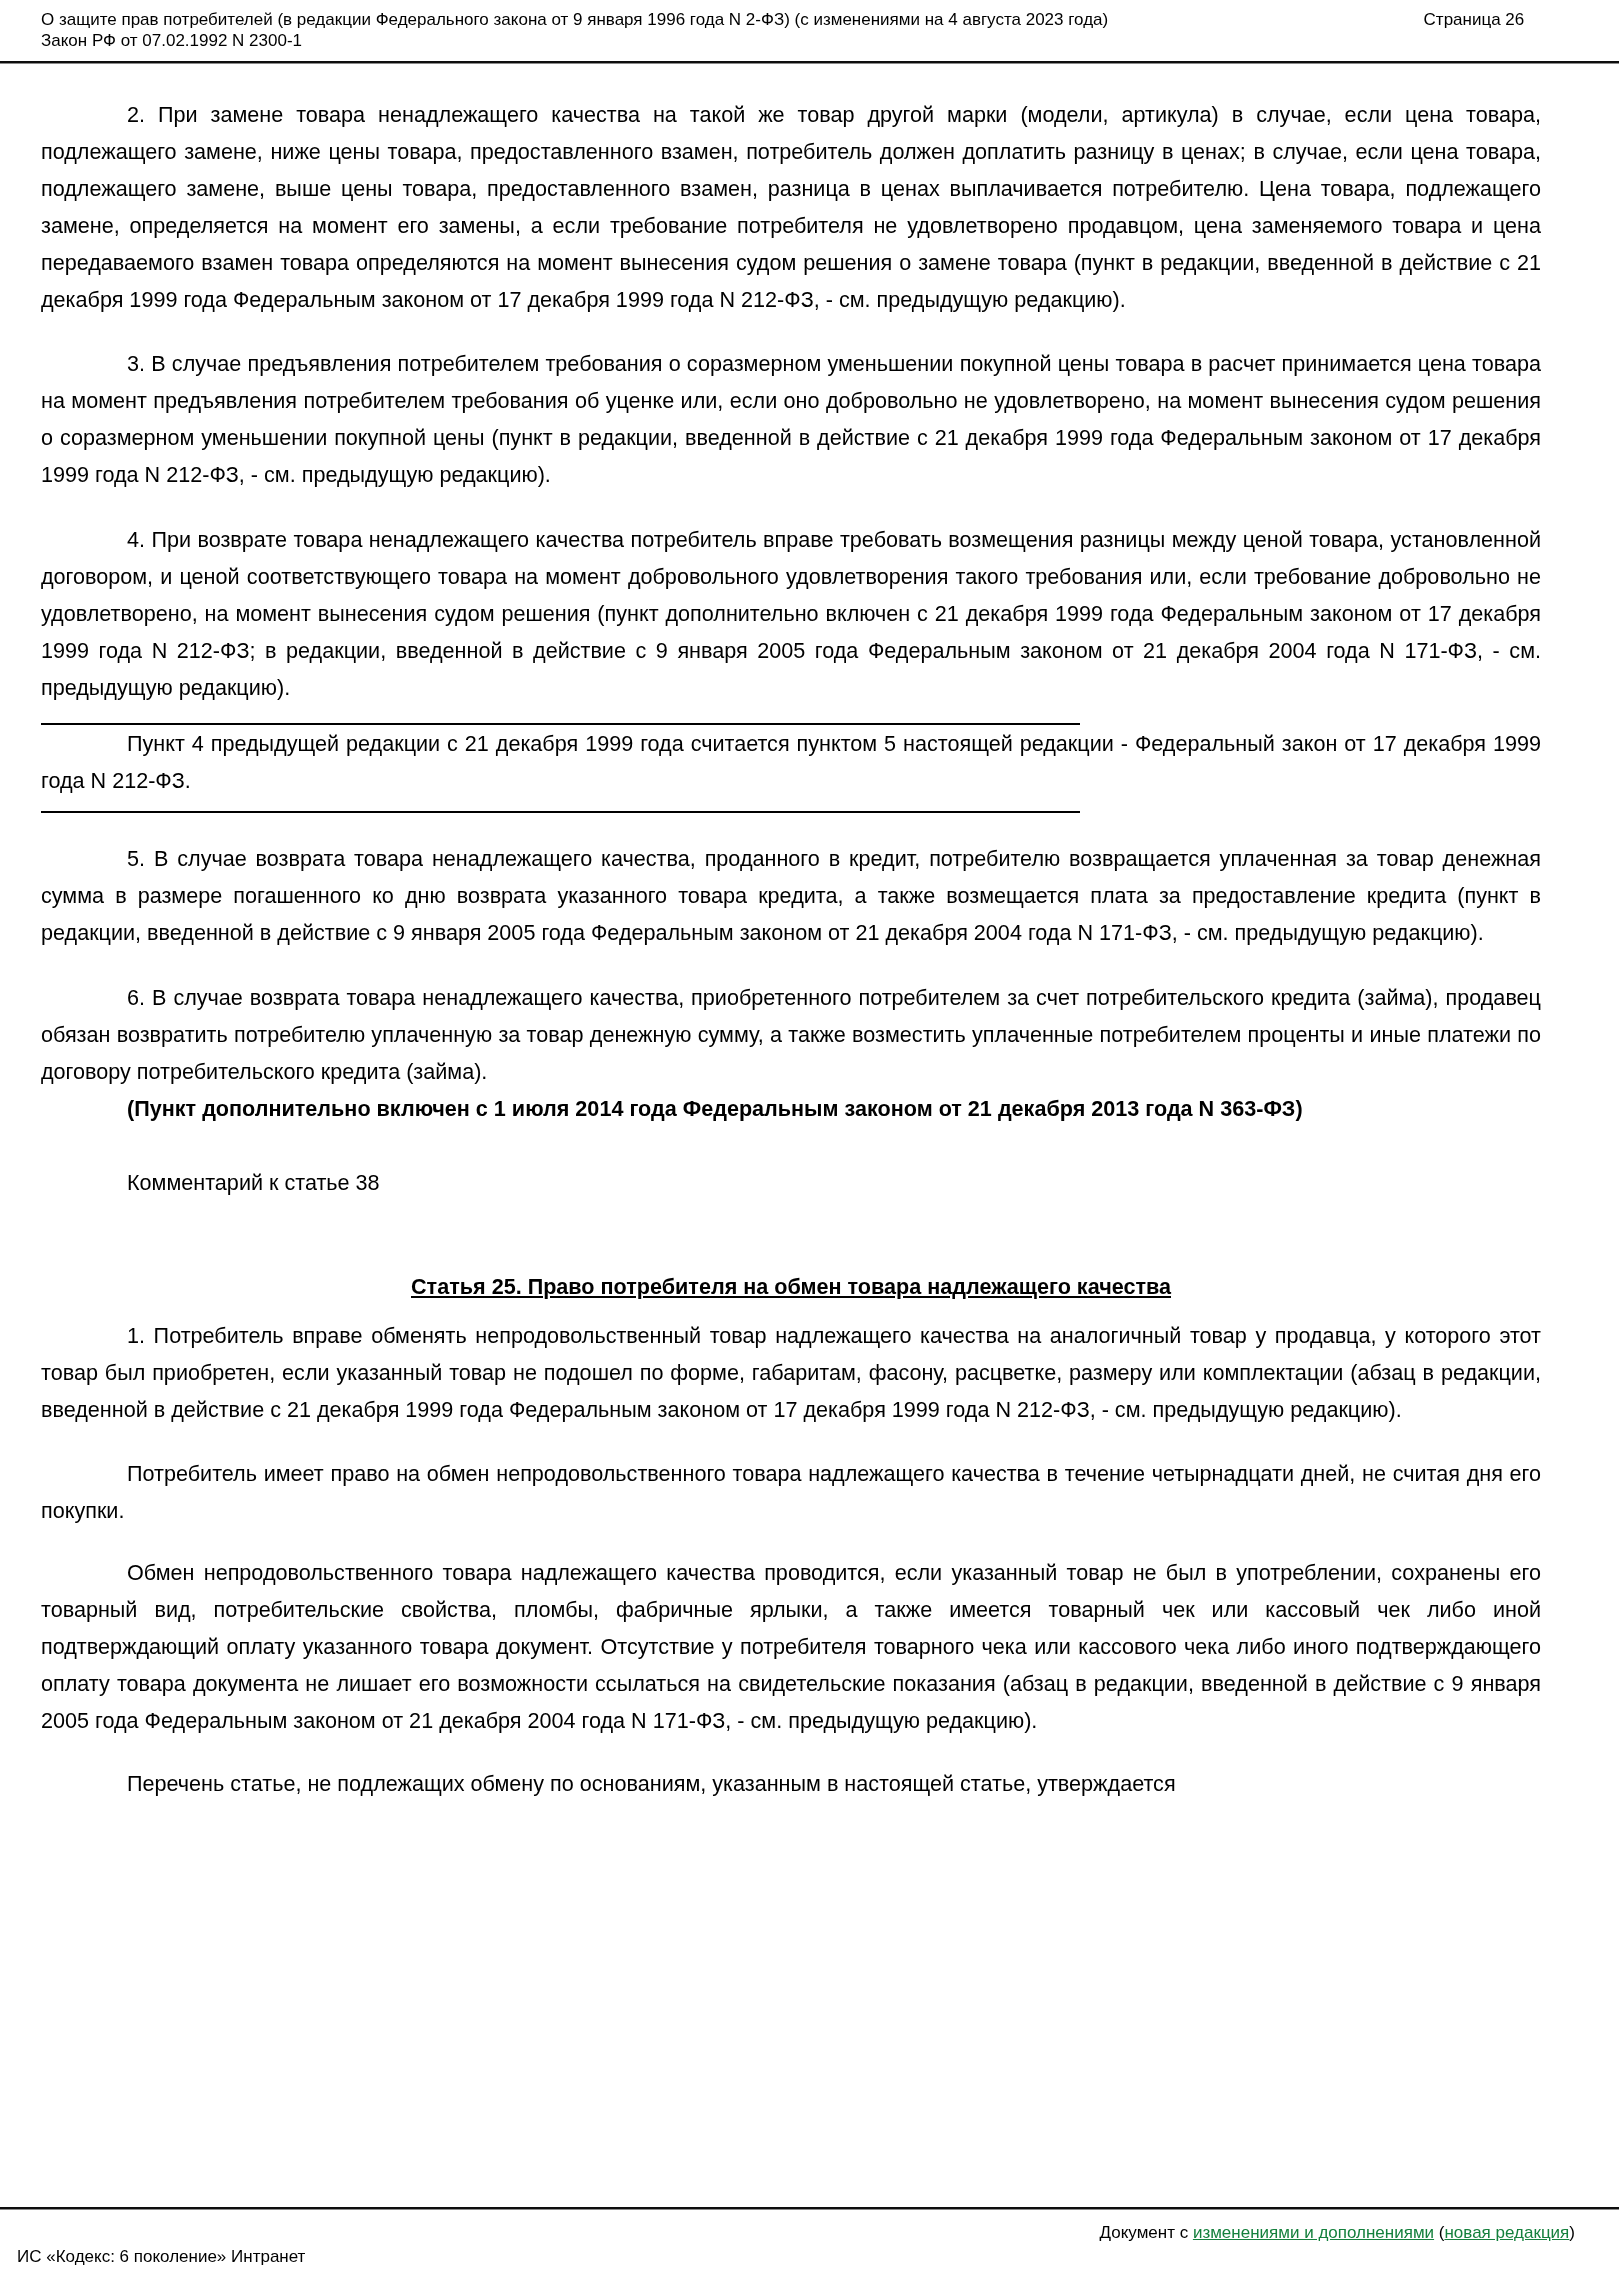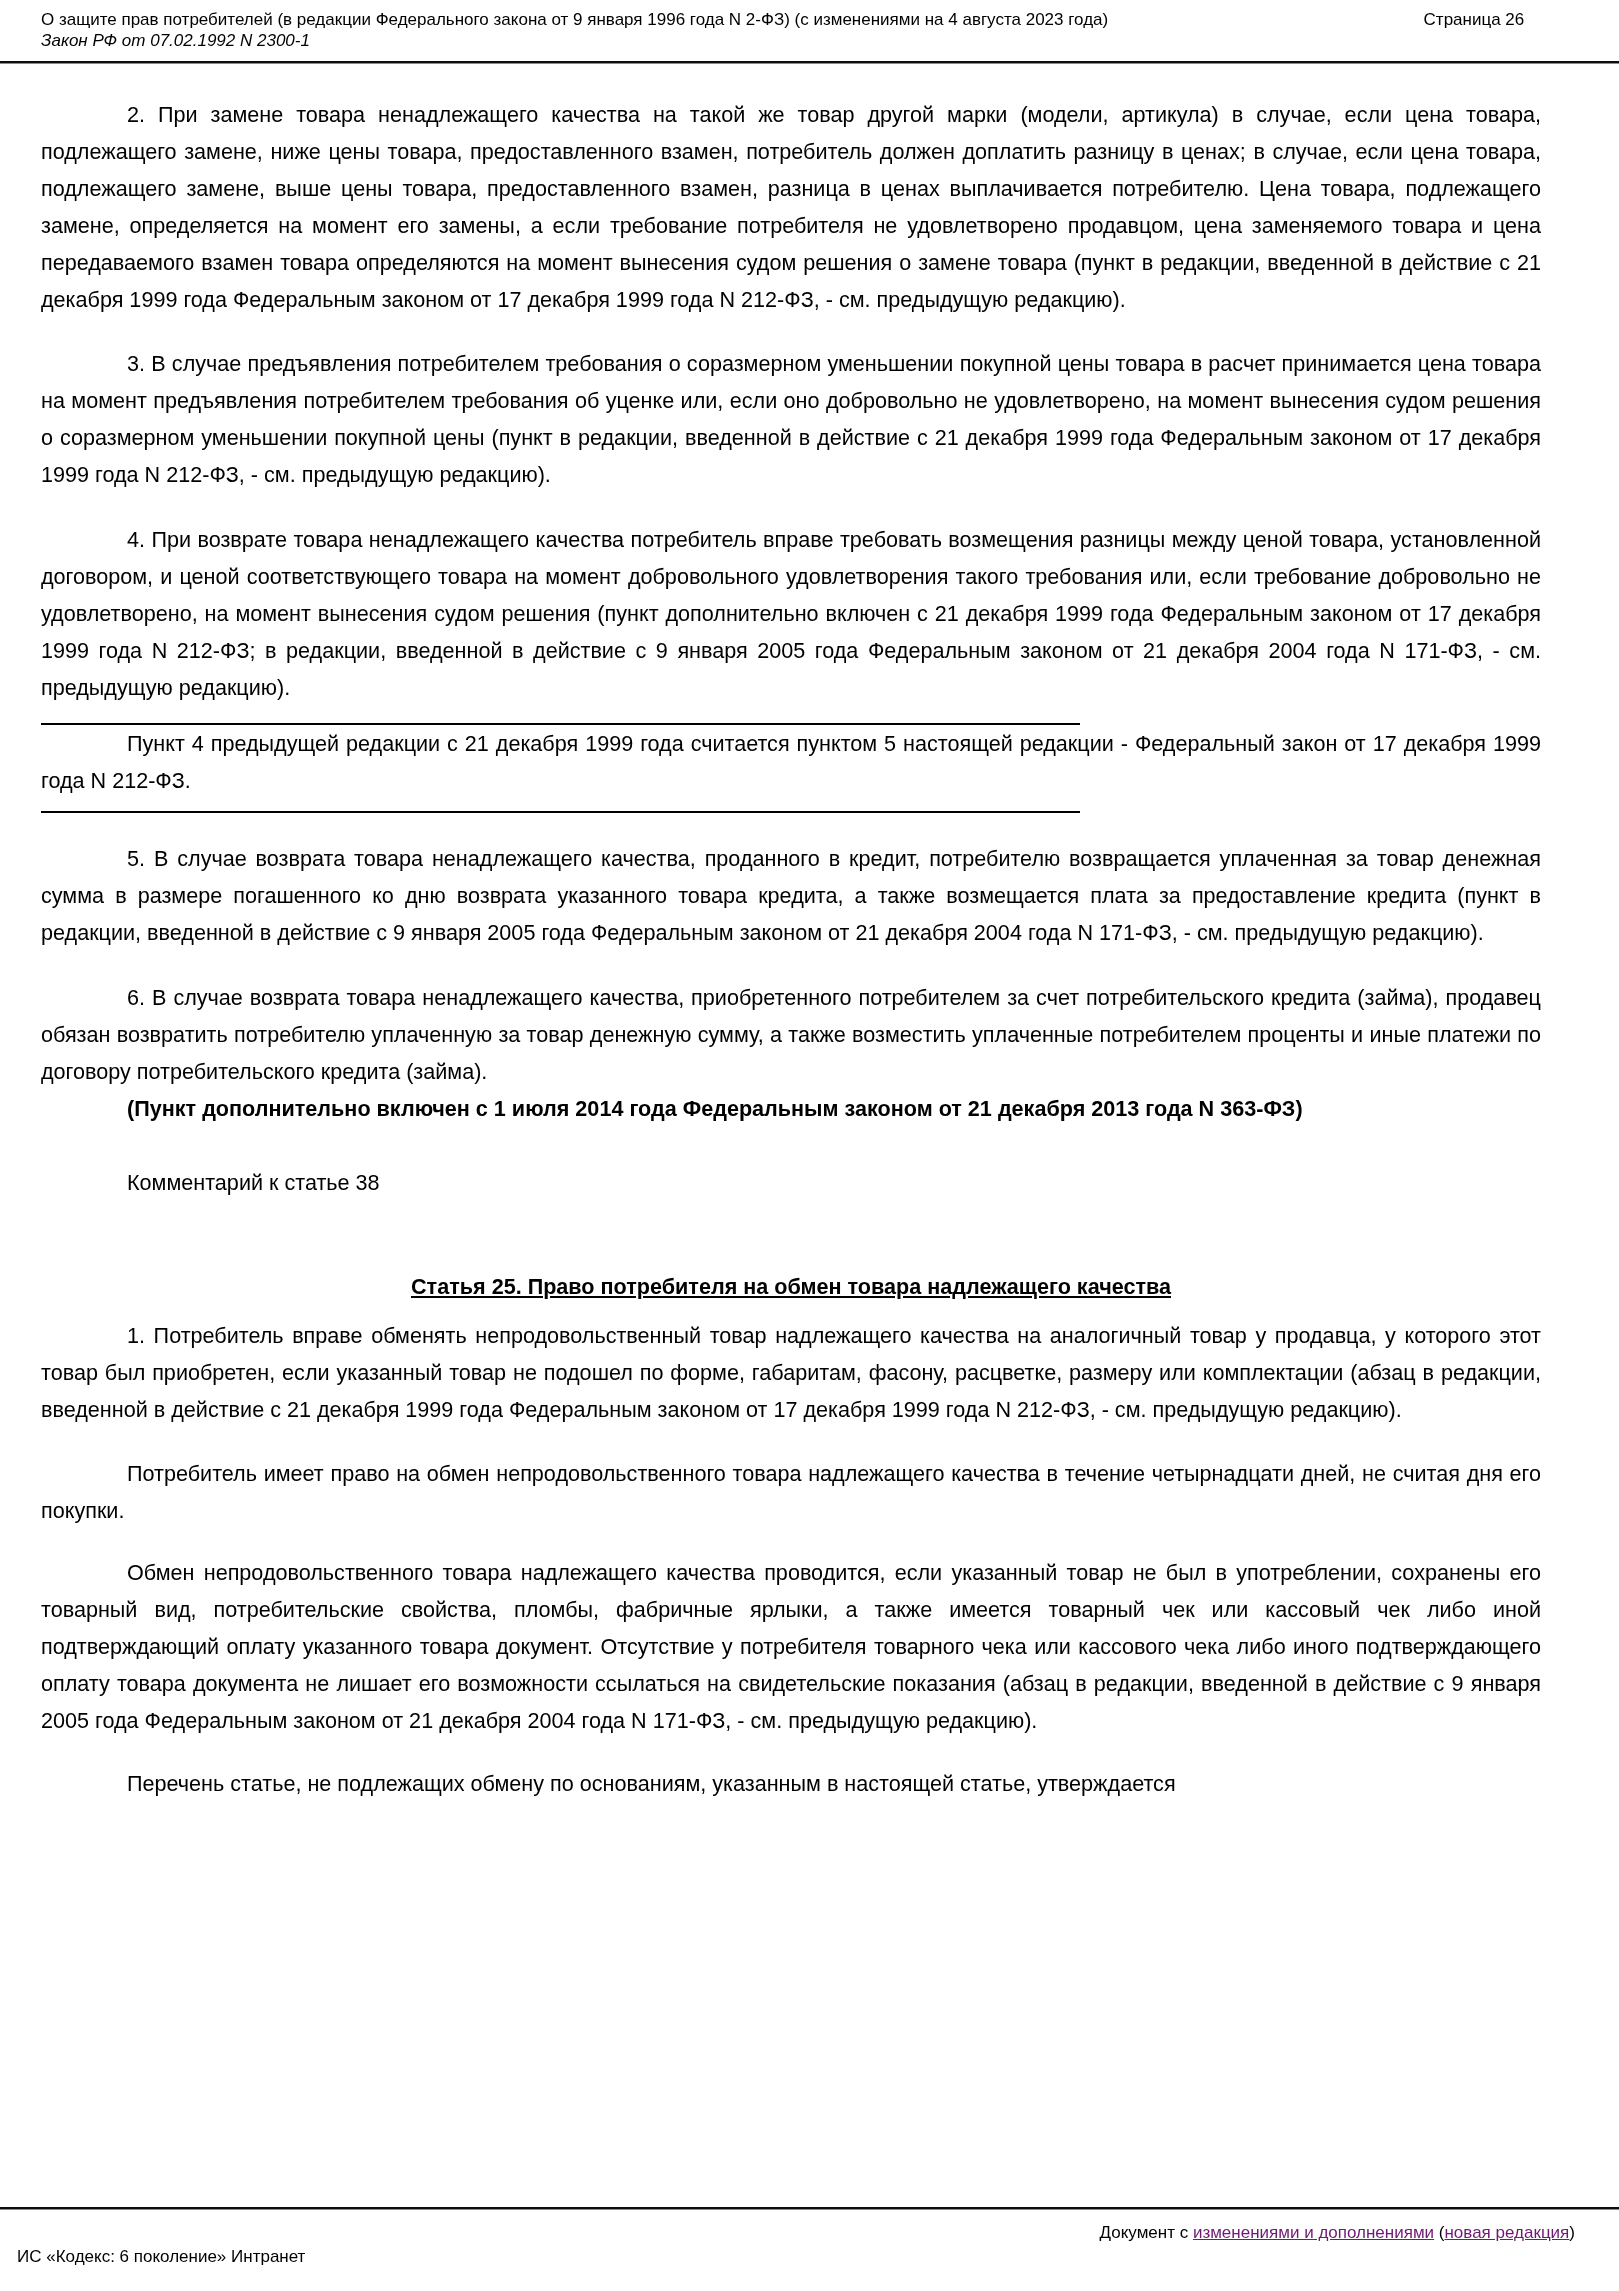--- a/index.html
+++ b/index.html
@@ -25,21 +25,20 @@
   }
   .header-title {
     width: 1348px;
     flex: 0 0 auto;
   }
   .header-page {
     margin-left: 17.6px;
     white-space: nowrap;
   }
   .header-docid {
-    font-style: italic;
   }
   .header-rule {
     margin-top: 8.8px;
     height: 0;
     border-top: 2px solid #0d0d0d;
     border-bottom: 1px solid #8a8a8a;
   }
   
   .content {
     padding: 0 78px 0 41px;
@@ -93,21 +92,21 @@
     line-height: 21.6px;
   }
   .footer-left {
     margin-top: 2.9px;
     padding-left: 17px;
     text-align: left;
     font-size: 17px;
     line-height: 21.6px;
   }
   a.doc-link {
-    color: #701a75;
+    color: #15803d;
     text-decoration: underline;
     cursor: pointer;
   }
 </style>
 </head>
 <body>
 
 <div class="header">
   <div class="header-row">
     <div class="header-title">О защите прав потребителей (в редакции Федерального закона от 9 января 1996 года N 2-ФЗ) (с изменениями на 4 августа 2023 года)</div>

